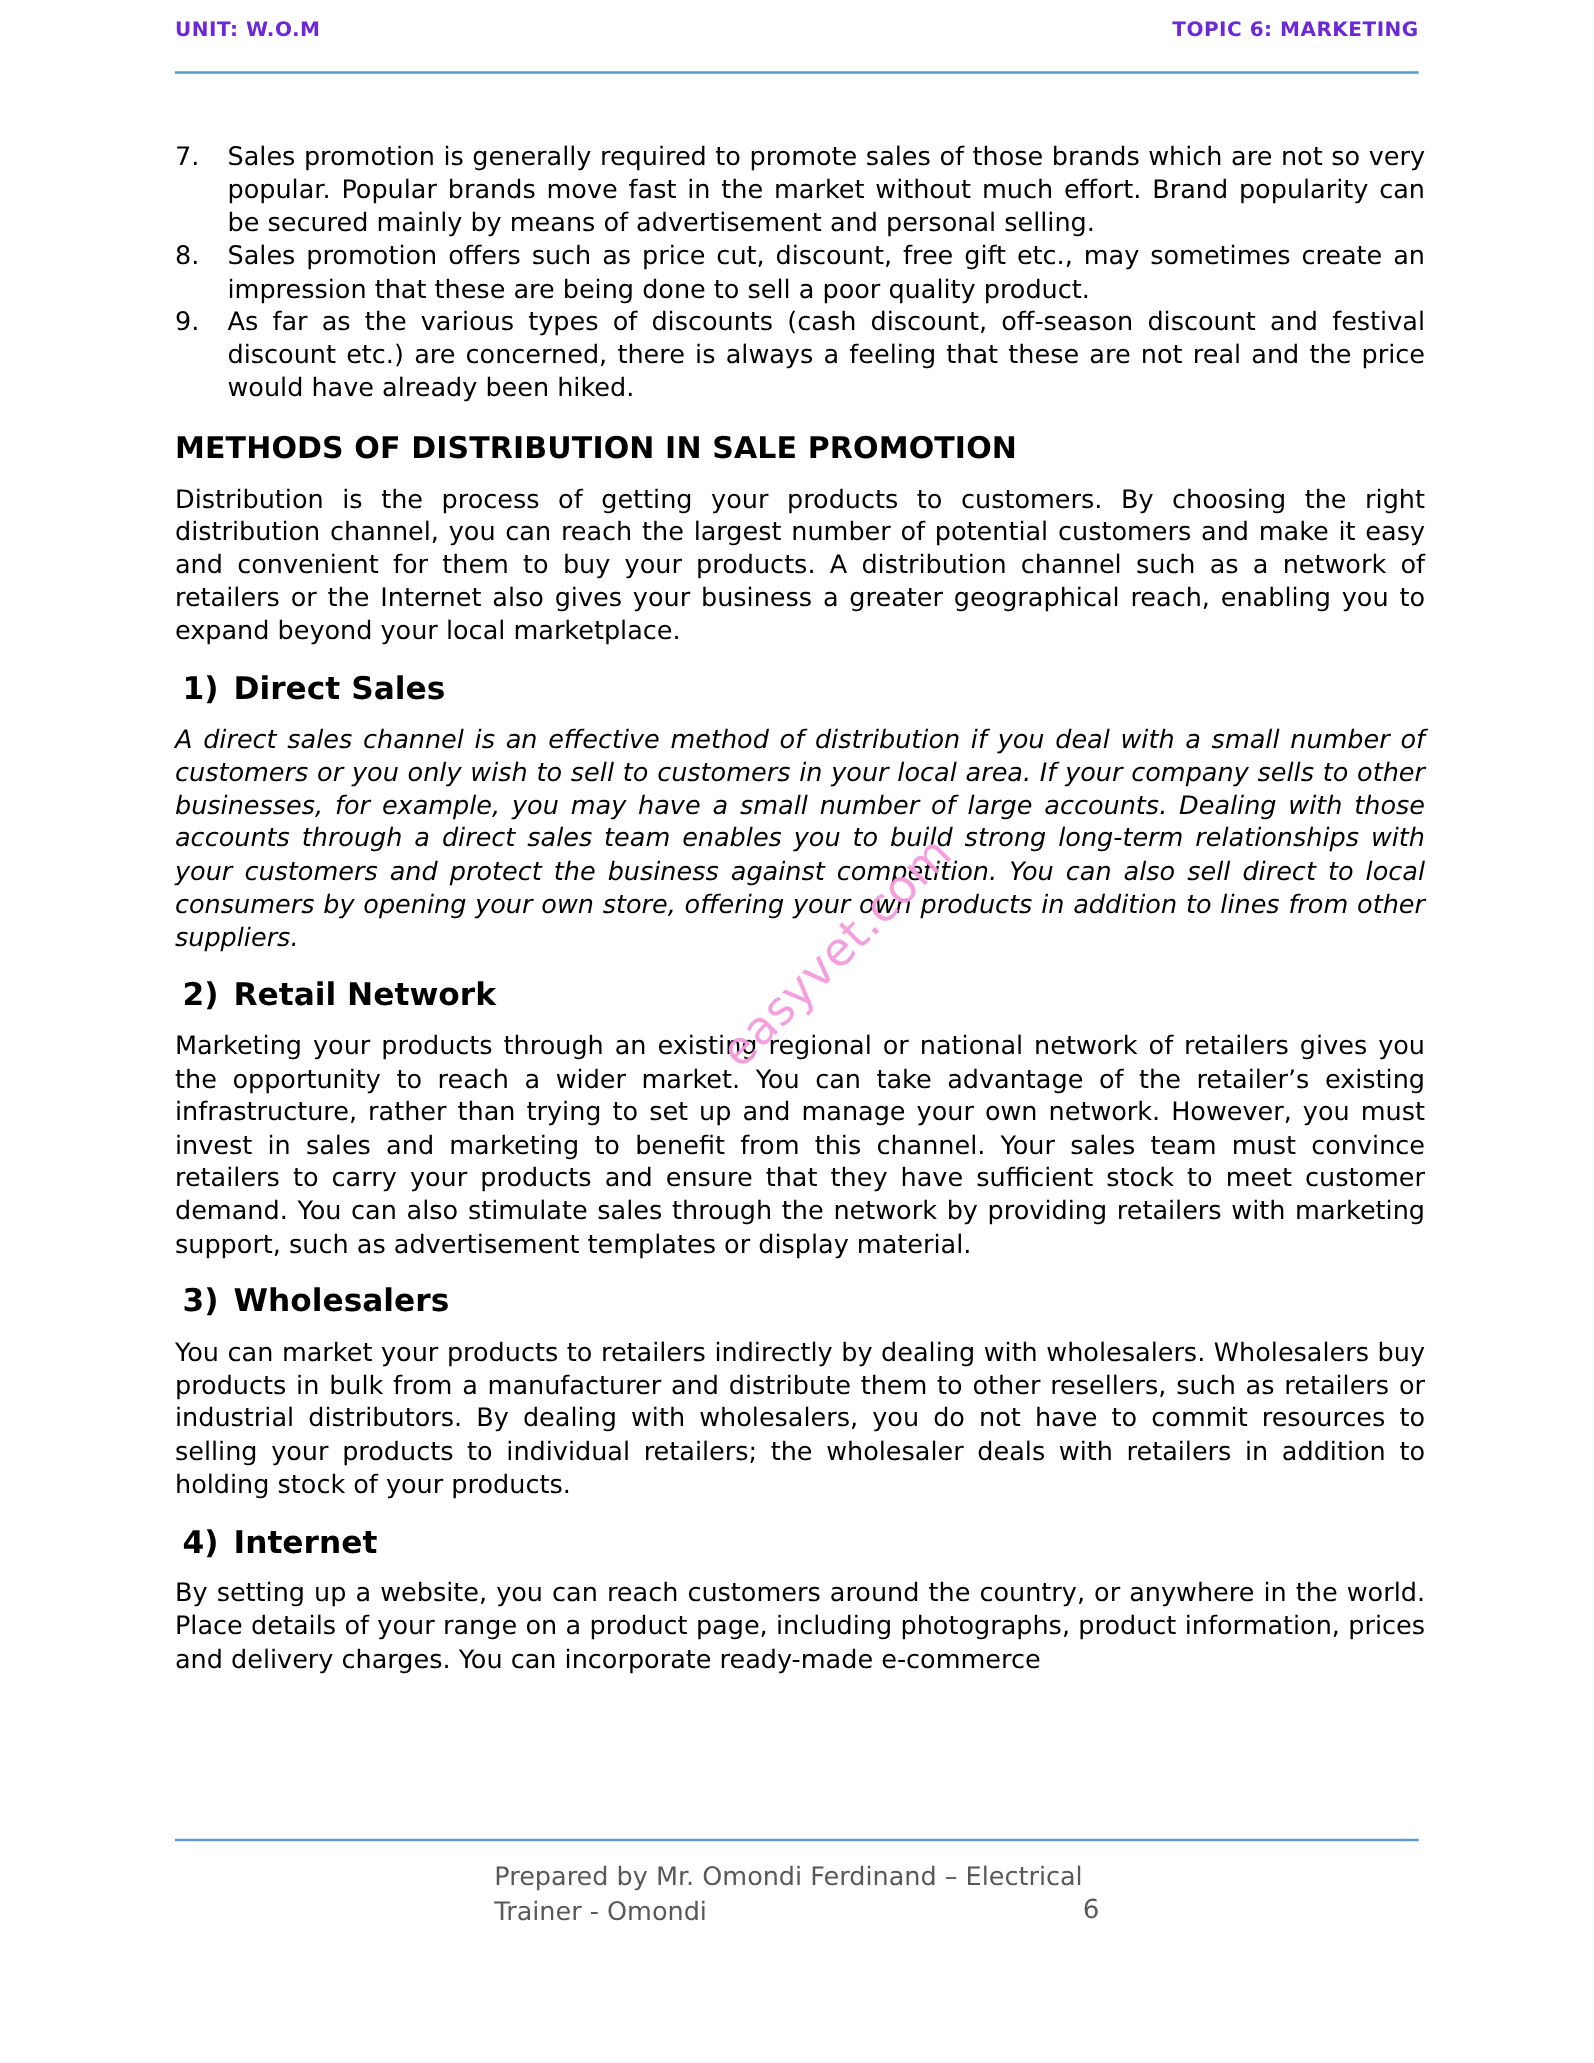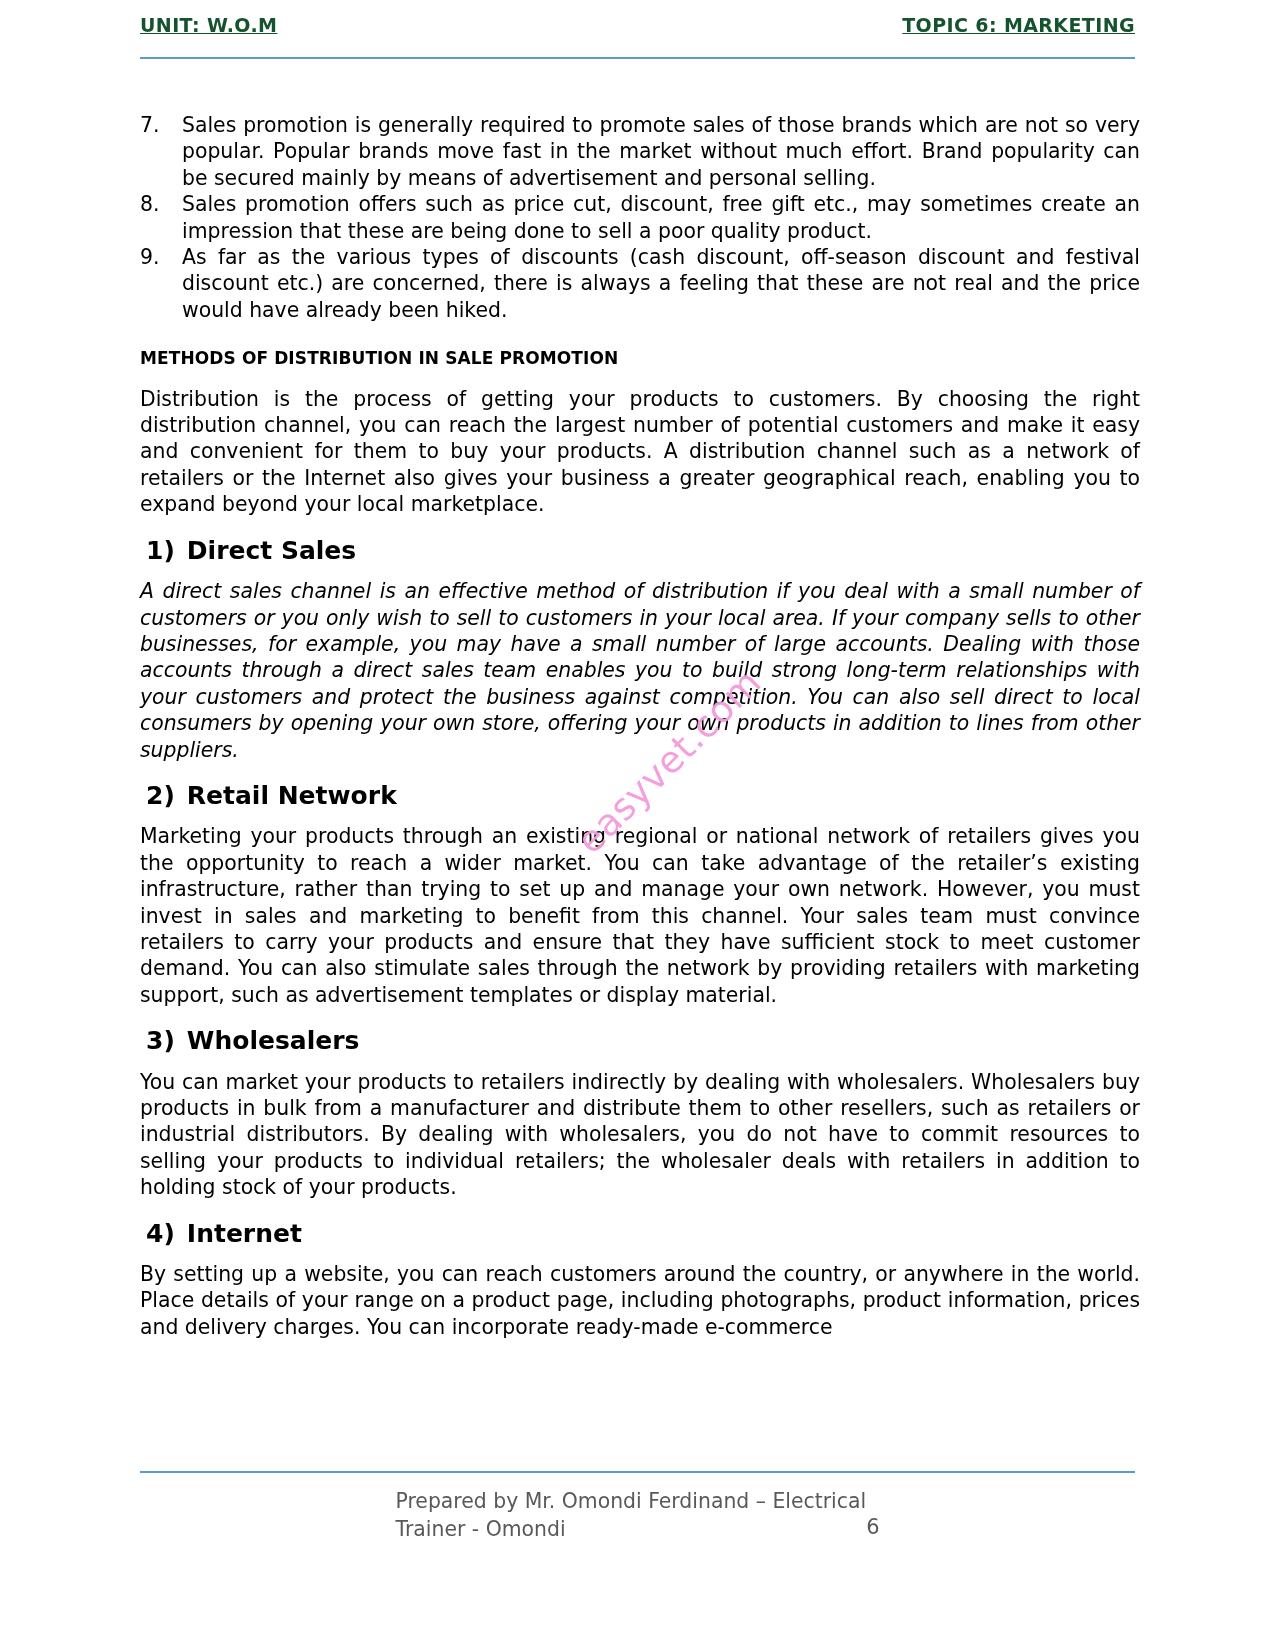--- a/index.html
+++ b/index.html
@@ -26,25 +26,24 @@
     position: absolute;
     left: 140px;
     right: 140px;
     top: 14px;
     height: 44px;
   }
   .header-row {
     display: flex;
     justify-content: space-between;
     align-items: baseline;
-    font-size: 19px;
+    font-size: 16px;
     font-weight: bold;
-    color: #14532d;
+    color: #6d28d9;
     letter-spacing: .4px;
-    text-decoration: underline;
   }
   .header-left { text-align: left; }
   .header-right { text-align: center; }
 
   .rule {
     height: 2px;
     background: #5b9bc4;
     width: 100%;
   }
   .header-rule {
@@ -82,21 +81,21 @@
     top: 0;
     width: 36px;
     text-align: left;
   }
   ol.numlist li .num.wide {
     left: -3px;
   }
 
   .h-section {
     font-weight: bold;
-    font-size: 17px;
+    font-size: 24px;
     margin-top: 22px;
     margin-bottom: 14px;
     letter-spacing: .1px;
   }
 
   p.para {
     margin: 0 0 14px 0;
     text-align: justify;
   }
   p.para.last { margin-bottom: 0; }

